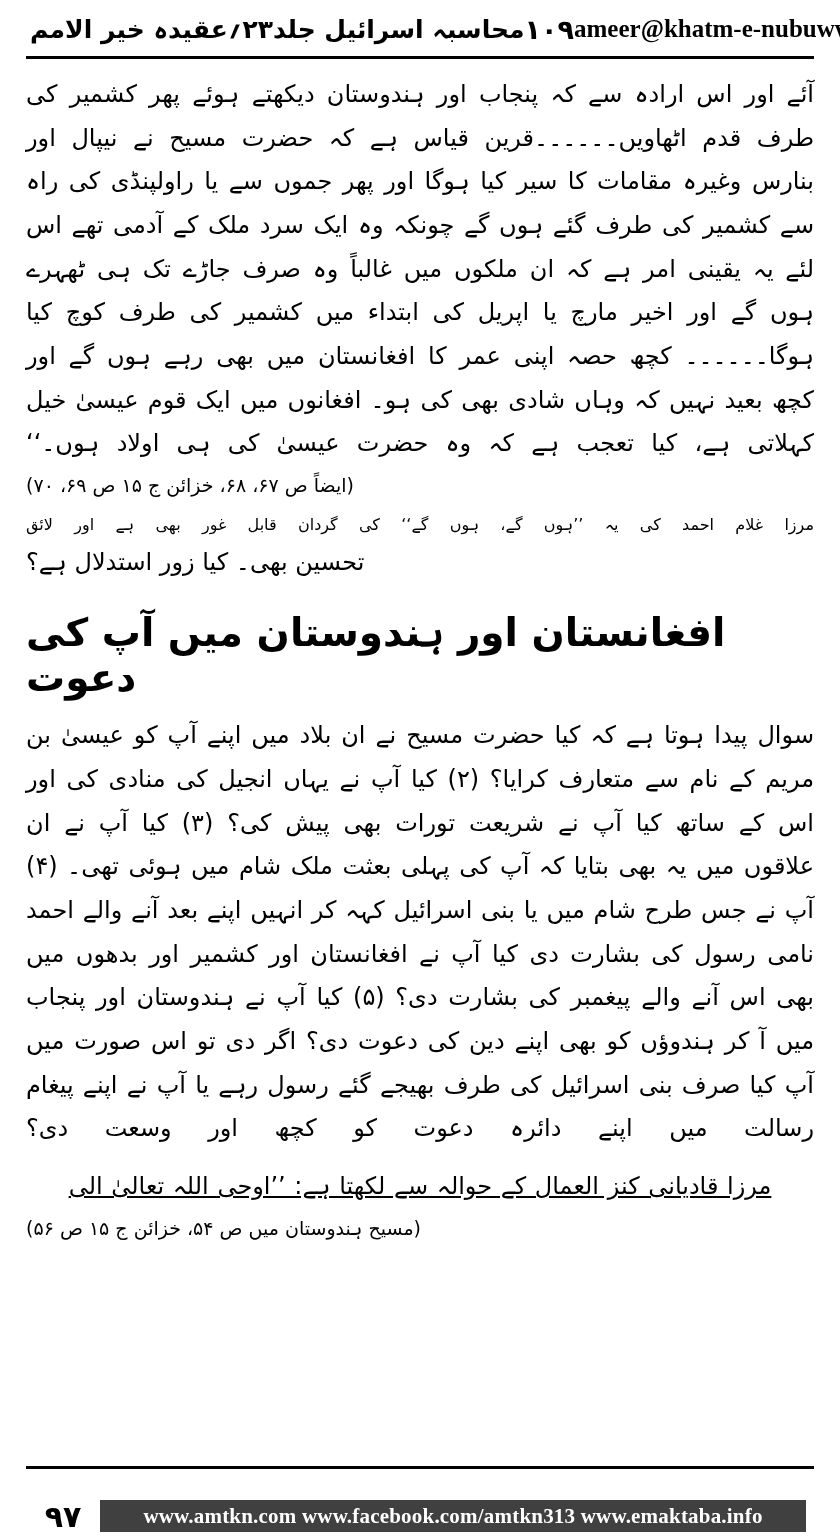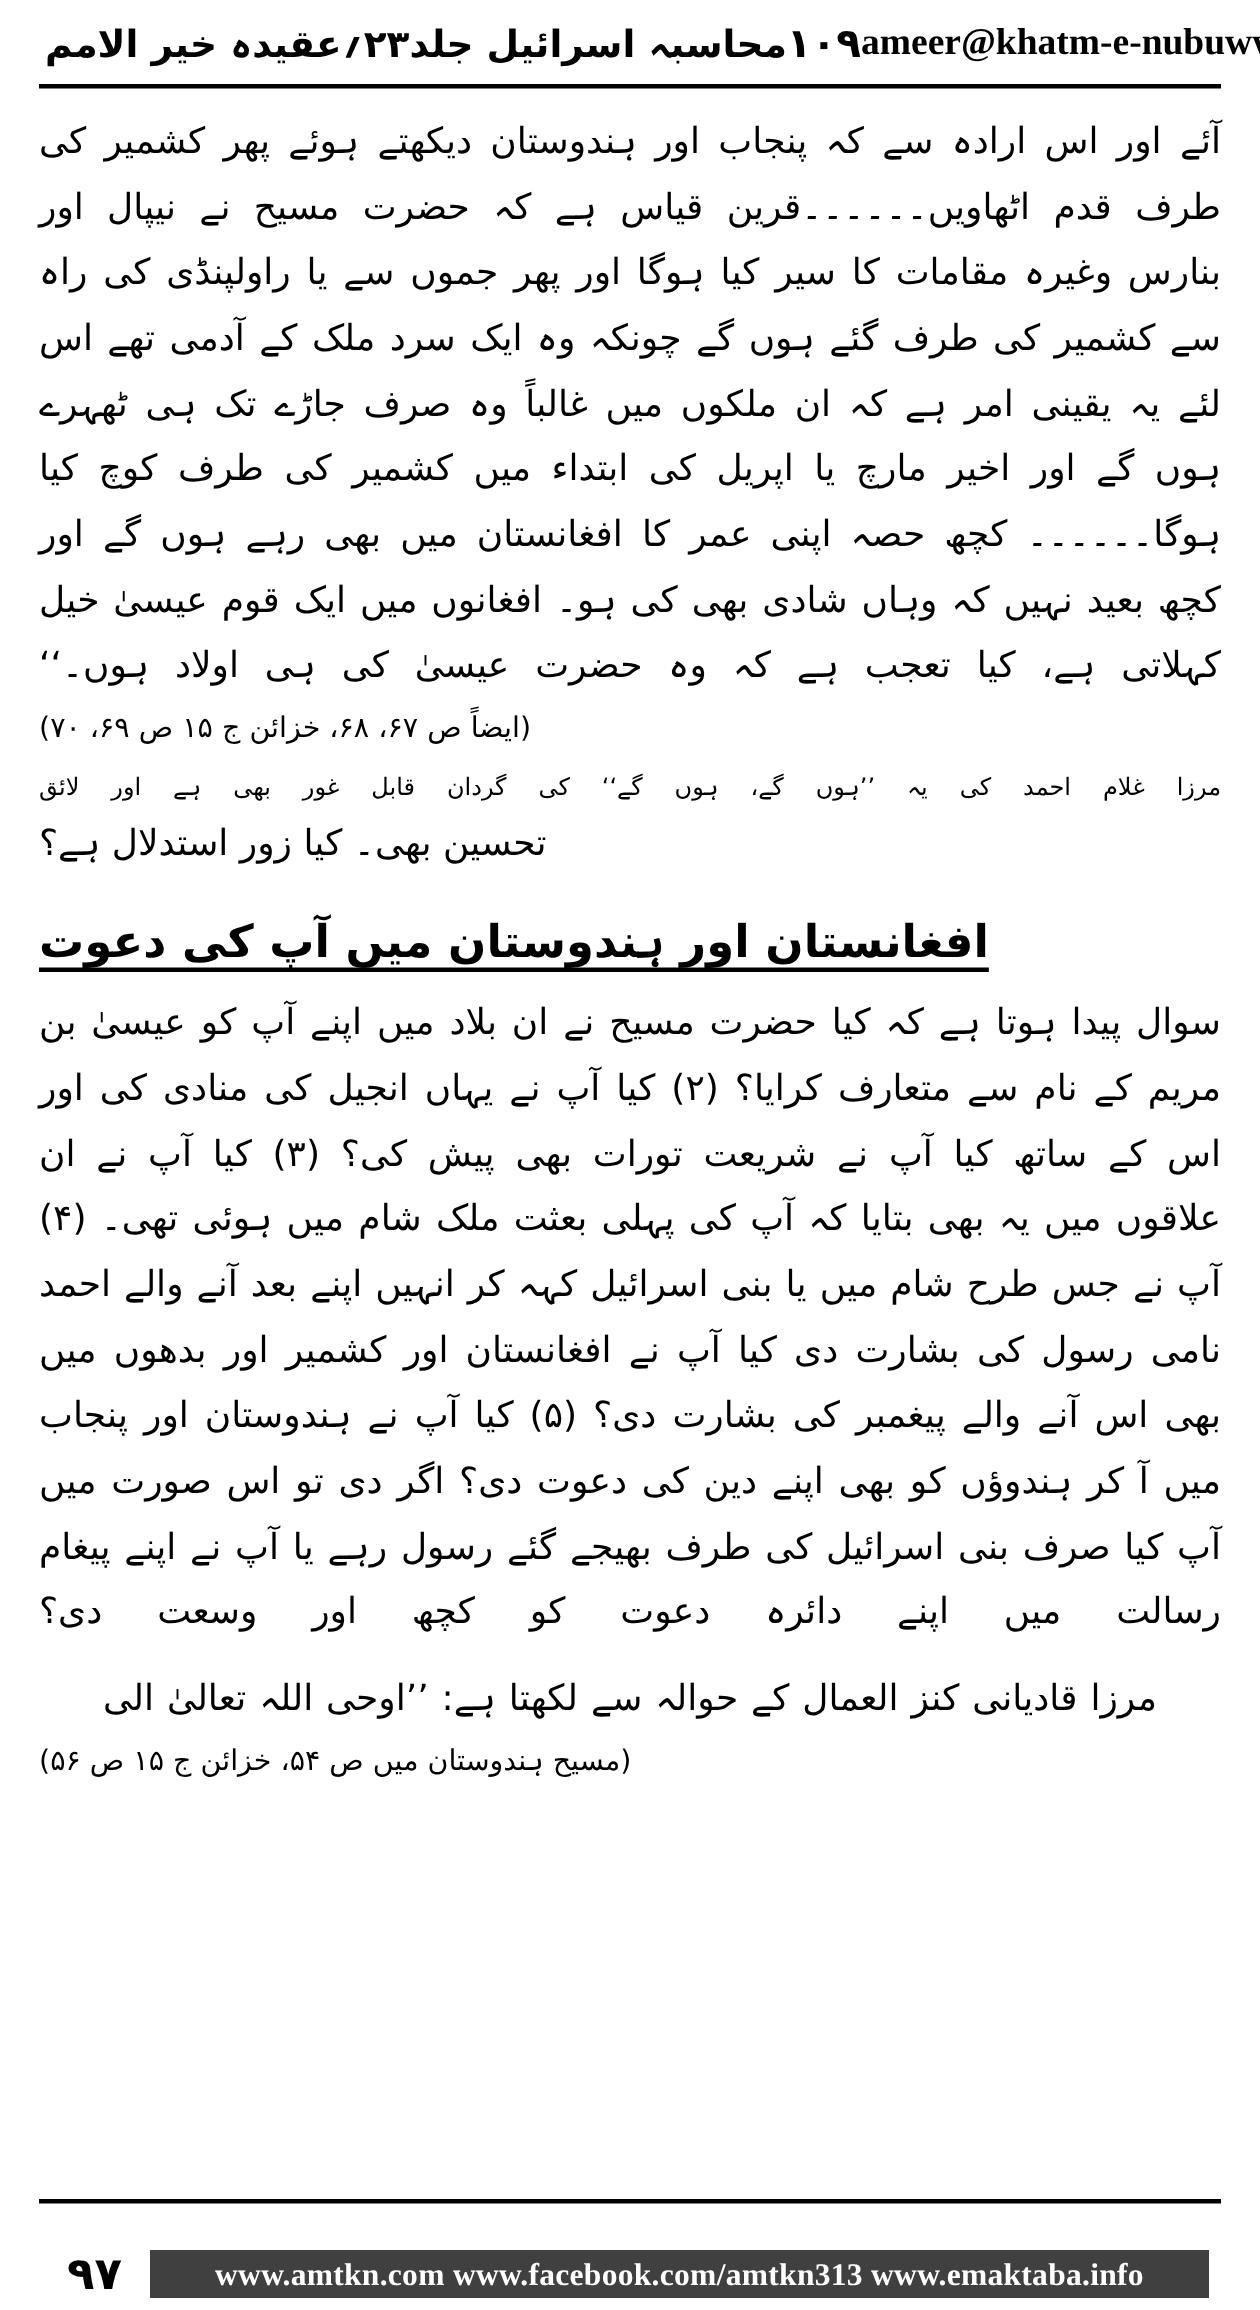--- a/index.html
+++ b/index.html
@@ -75,41 +75,41 @@
   p.ref {
     font-size: 19px;
     line-height: 1.6;
     margin: 2px 0 10px 0;
     text-align: left;
     direction: rtl;
   }
   p.center-ish {
     text-align: justify;
     text-align-last: center;
+    text-decoration: underline;
   }
   p.note {
     font-size: 16px;
     line-height: 1.85;
     margin: 8px 0 0 0;
     text-align: justify;
     text-align-last: justify;
   }
   p.note2 {
     font-size: 24px;
     line-height: 1.85;
     margin: 0 0 14px 0;
     text-align: left;
   }
 
   h2.section {
-    font-size: 30px;
+    font-size: 39px;
     font-weight: bold;
     text-align: left;
     margin: 26px 0 14px 0;
-    text-decoration: underline;
     text-underline-offset: 7px;
     direction: rtl;
   }
   p.arabic2 {
     font-size: 25px;
     line-height: 1.8;
     margin: 0 0 2px 0;
     text-align: center;
     font-weight: bold;
   }

